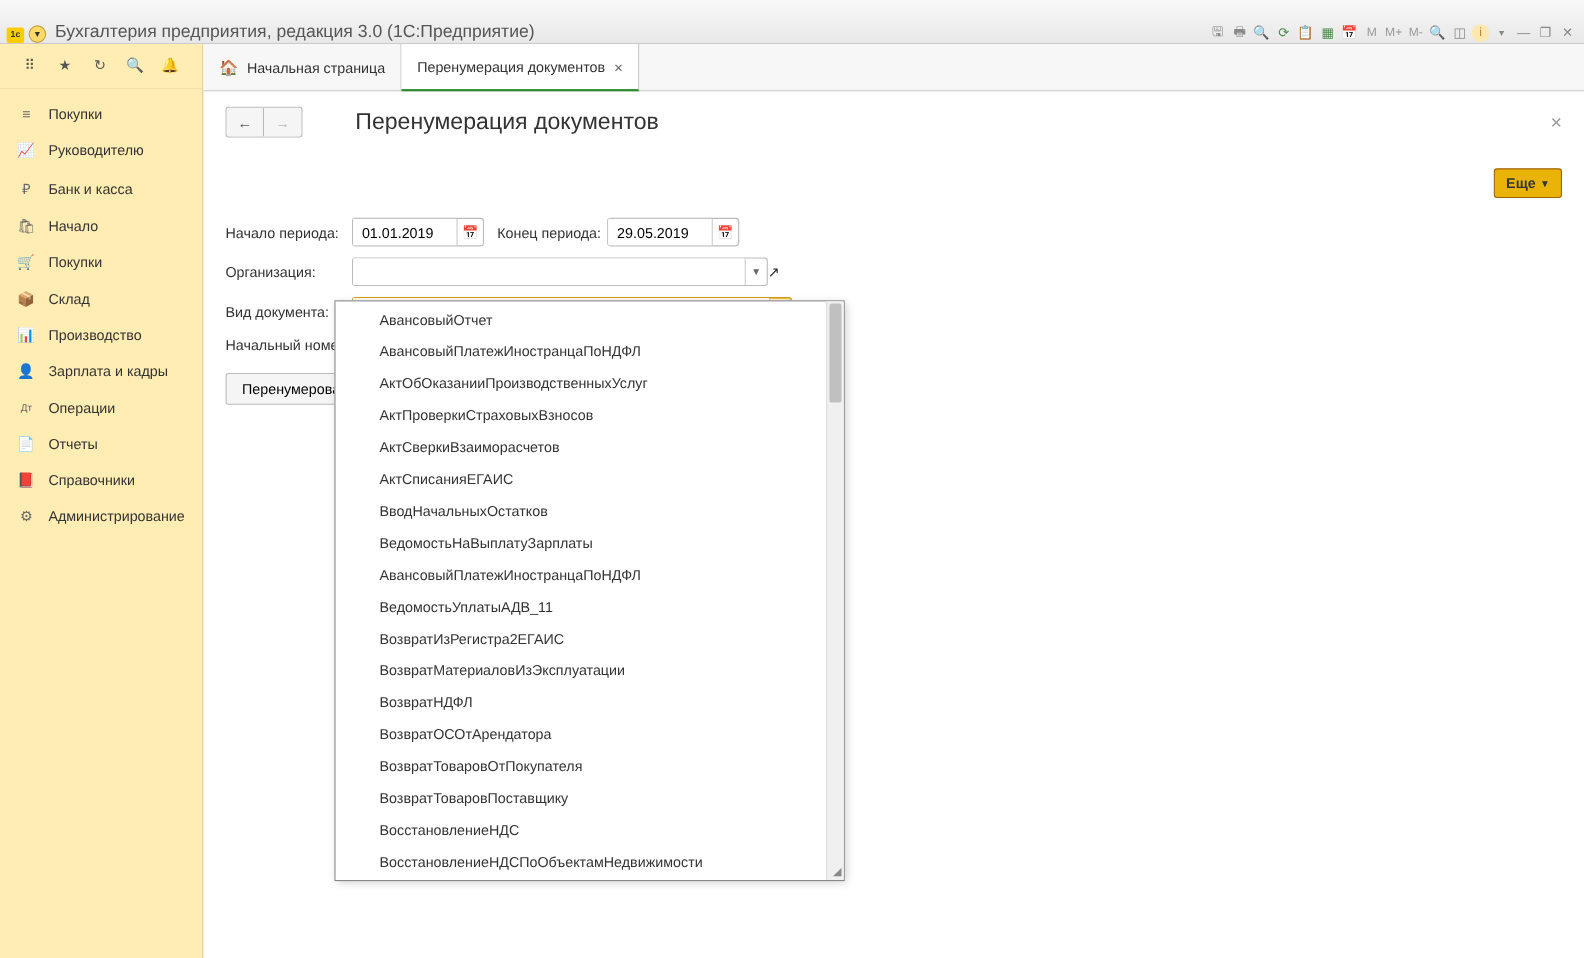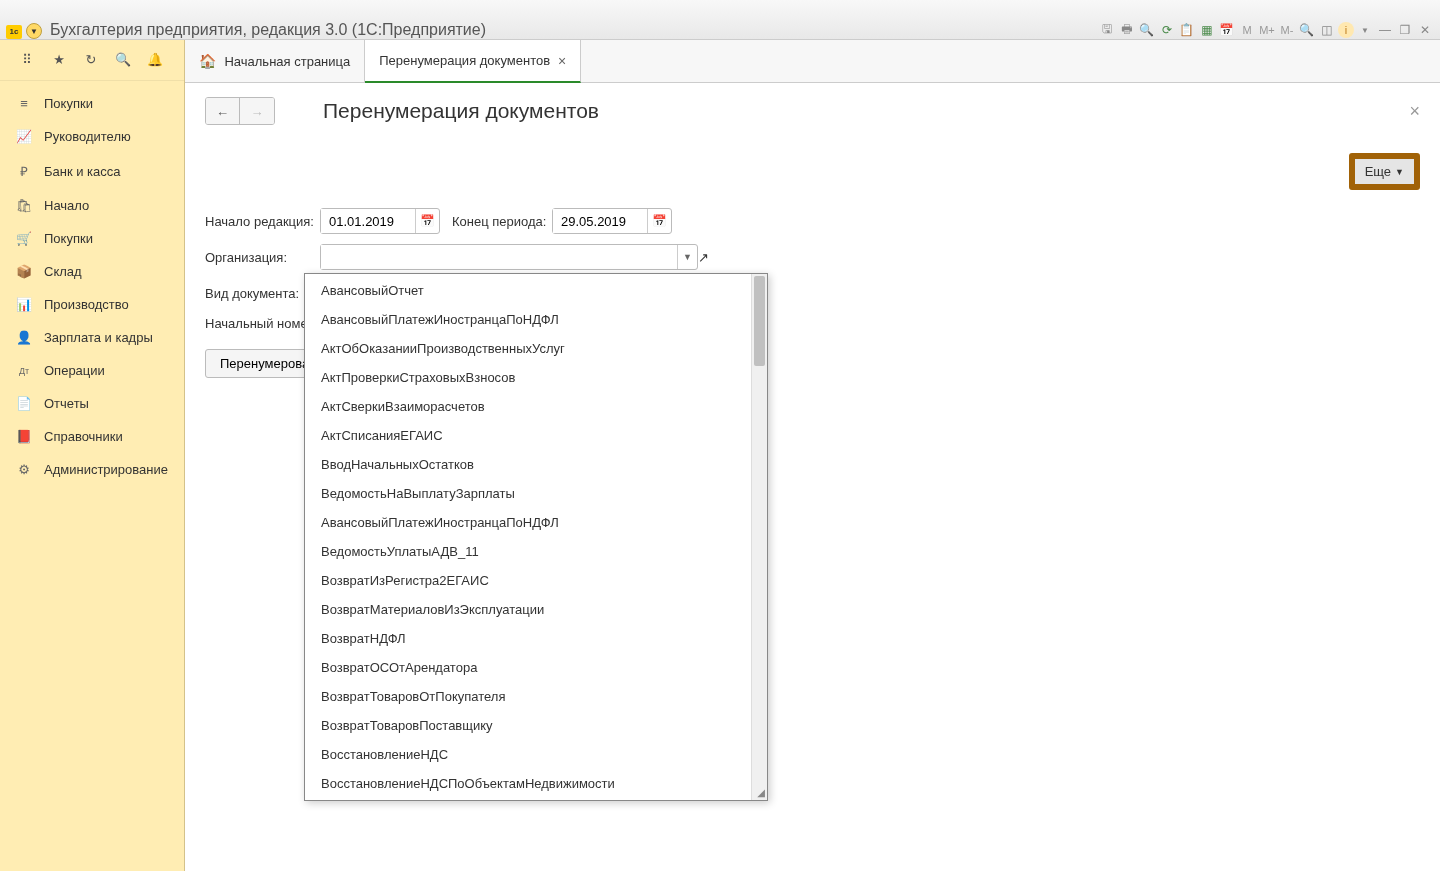--- a/index.html
+++ b/index.html
@@ -40,21 +40,21 @@
 
 .content { padding: 14px 20px; position: relative; flex: 1; }
 .content-header { display: flex; align-items: center; margin-bottom: 28px; position: relative; }
 .nav-buttons { display: flex; border: 1px solid #bbb; border-radius: 3px; overflow: hidden; margin-right: 48px; }
 .nav-buttons .nb { width: 34px; height: 26px; display: flex; align-items: center; justify-content: center; background: #f5f5f5; cursor: pointer; border-right: 1px solid #bbb; color: #555; }
 .nav-buttons .nb:last-child { border-right: none; color: #bbb; }
 .page-title { font-size: 21px; font-weight: normal; }
 .close-page { position: absolute; right: 0; top: 4px; font-size: 18px; color: #999; cursor: pointer; }
 
 .more-row { display: flex; justify-content: flex-end; margin-bottom: 18px; }
-.more-btn { border: 6px solid #a16207; background: #e5e5e5; padding: 5px 10px; border-radius: 3px; cursor: pointer; display: flex; align-items: center; gap: 4px; font-size: 13px; }
+.more-btn { border: 1px solid #a16207; background: #eab308; padding: 5px 10px; border-radius: 3px; cursor: pointer; display: flex; align-items: center; gap: 4px; font-size: 13px; font-weight: bold; }
 
 
 .form-row { display: flex; align-items: center; margin-bottom: 10px; }
 .form-label { width: 115px; font-size: 13px; }
 .date-input { display: flex; border: 1px solid #bbb; border-radius: 3px; background: #fff; height: 26px; width: 120px; }
 .date-input input { border: none; padding: 0 8px; flex: 1; width: 80px; outline: none; font-size: 13px; }
 .date-input .cal-ic { width: 24px; border-left: 1px solid #ccc; display: flex; align-items: center; justify-content: center; color: #888; cursor: pointer; font-size: 12px; }
 .gap-label { margin-left: 12px; width: 100px; }
 
 .combo { display: flex; border: 1px solid #bbb; border-radius: 3px; background: #fff; height: 26px; position: relative; }
@@ -186,21 +186,21 @@
 
       <div class="more-row">
         <div class="more-btn">
           <span>Еще</span>
           <span style="font-size:9px;">▼</span>
         </div>
       </div>
 
       
       <div class="form-row">
-        <div class="form-label">Начало редакция:</div>
+        <div class="form-label">Начало периода:</div>
         <div class="date-input">
           <input value="01.01.2019" style="">
           <div class="cal-ic">📅</div>
         </div>
         <div class="form-label gap-label">Конец периода:</div>
         <div class="date-input">
           <input value="29.05.2019" style="">
           <div class="cal-ic">📅</div>
         </div>
       </div>
@@ -224,21 +224,21 @@
         </div>
       </div>
 
       <div class="form-row">
         <div class="form-label">Начальный номер:</div>
       </div>
 
       <button class="action-btn">Перенумеровать</button>
 
       
-      <div class="dropdown-list" style="left:119px; top:190px;">
+      <div class="dropdown-list" style="left:119px; top:190px;padding-left:24px;">
         <div class="dropdown-items" id="dd-items">
             <div class="dropdown-item">АвансовыйОтчет</div>
             <div class="dropdown-item">АвансовыйПлатежИностранцаПоНДФЛ</div>
             <div class="dropdown-item">АктОбОказанииПроизводственныхУслуг</div>
             <div class="dropdown-item">АктПроверкиСтраховыхВзносов</div>
             <div class="dropdown-item">АктСверкиВзаиморасчетов</div>
             <div class="dropdown-item">АктСписанияЕГАИС</div>
             <div class="dropdown-item">ВводНачальныхОстатков</div>
             <div class="dropdown-item">ВедомостьНаВыплатуЗарплаты</div>
             <div class="dropdown-item">АвансовыйПлатежИностранцаПоНДФЛ</div>

